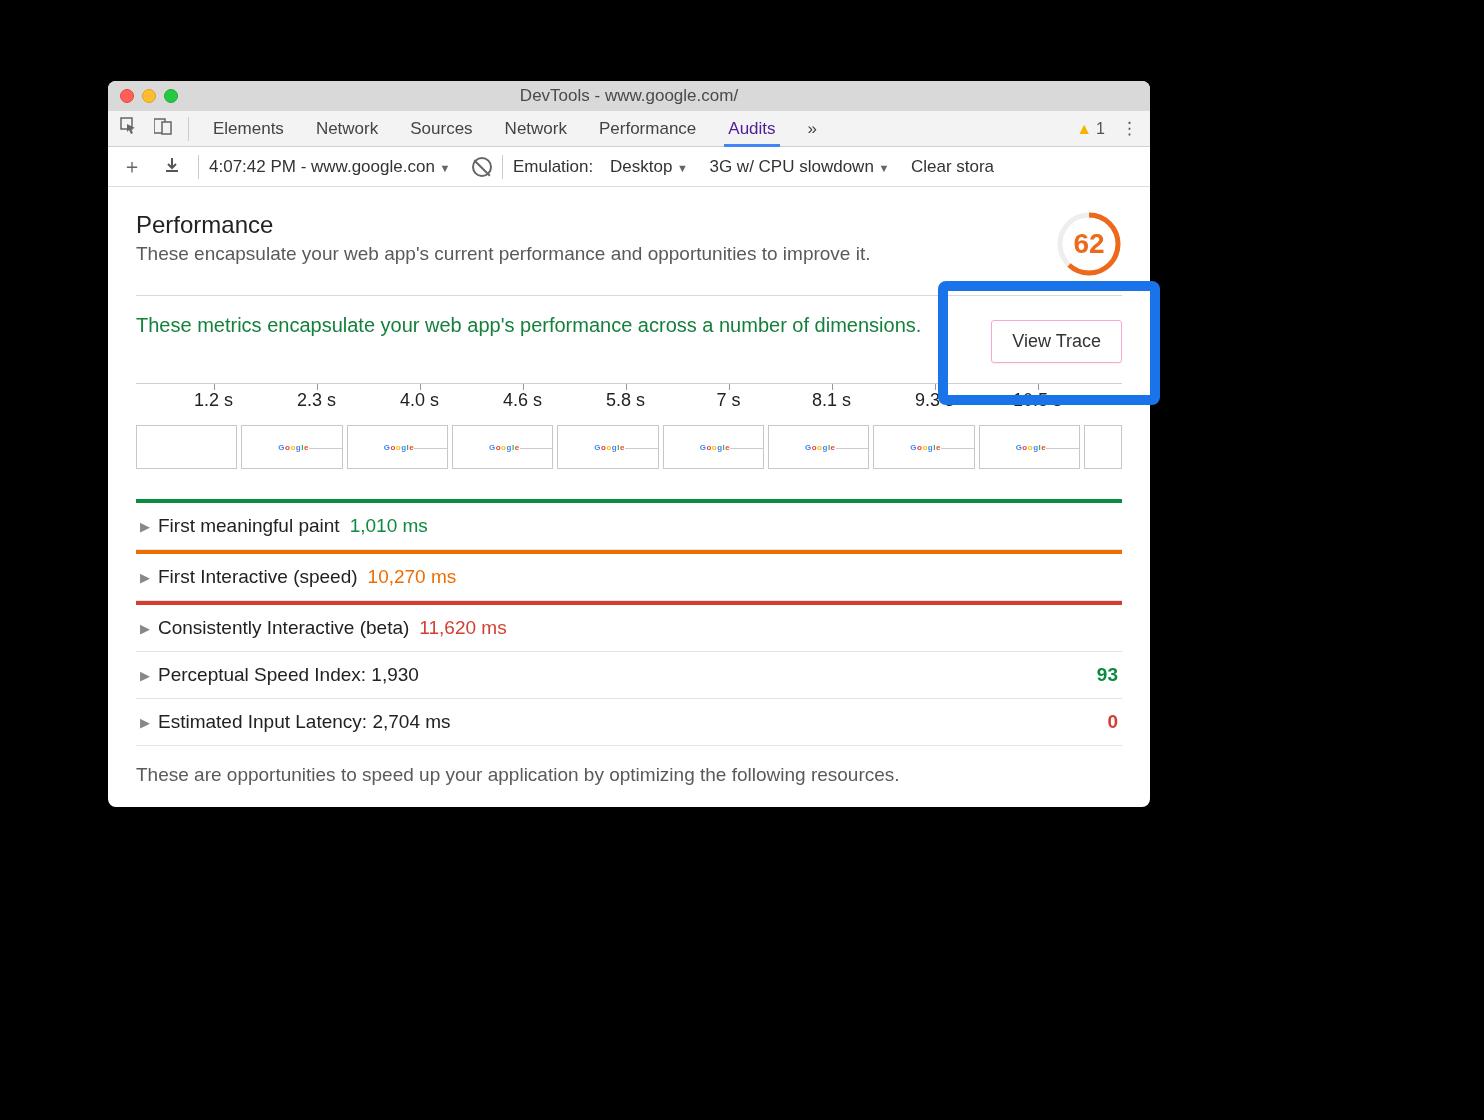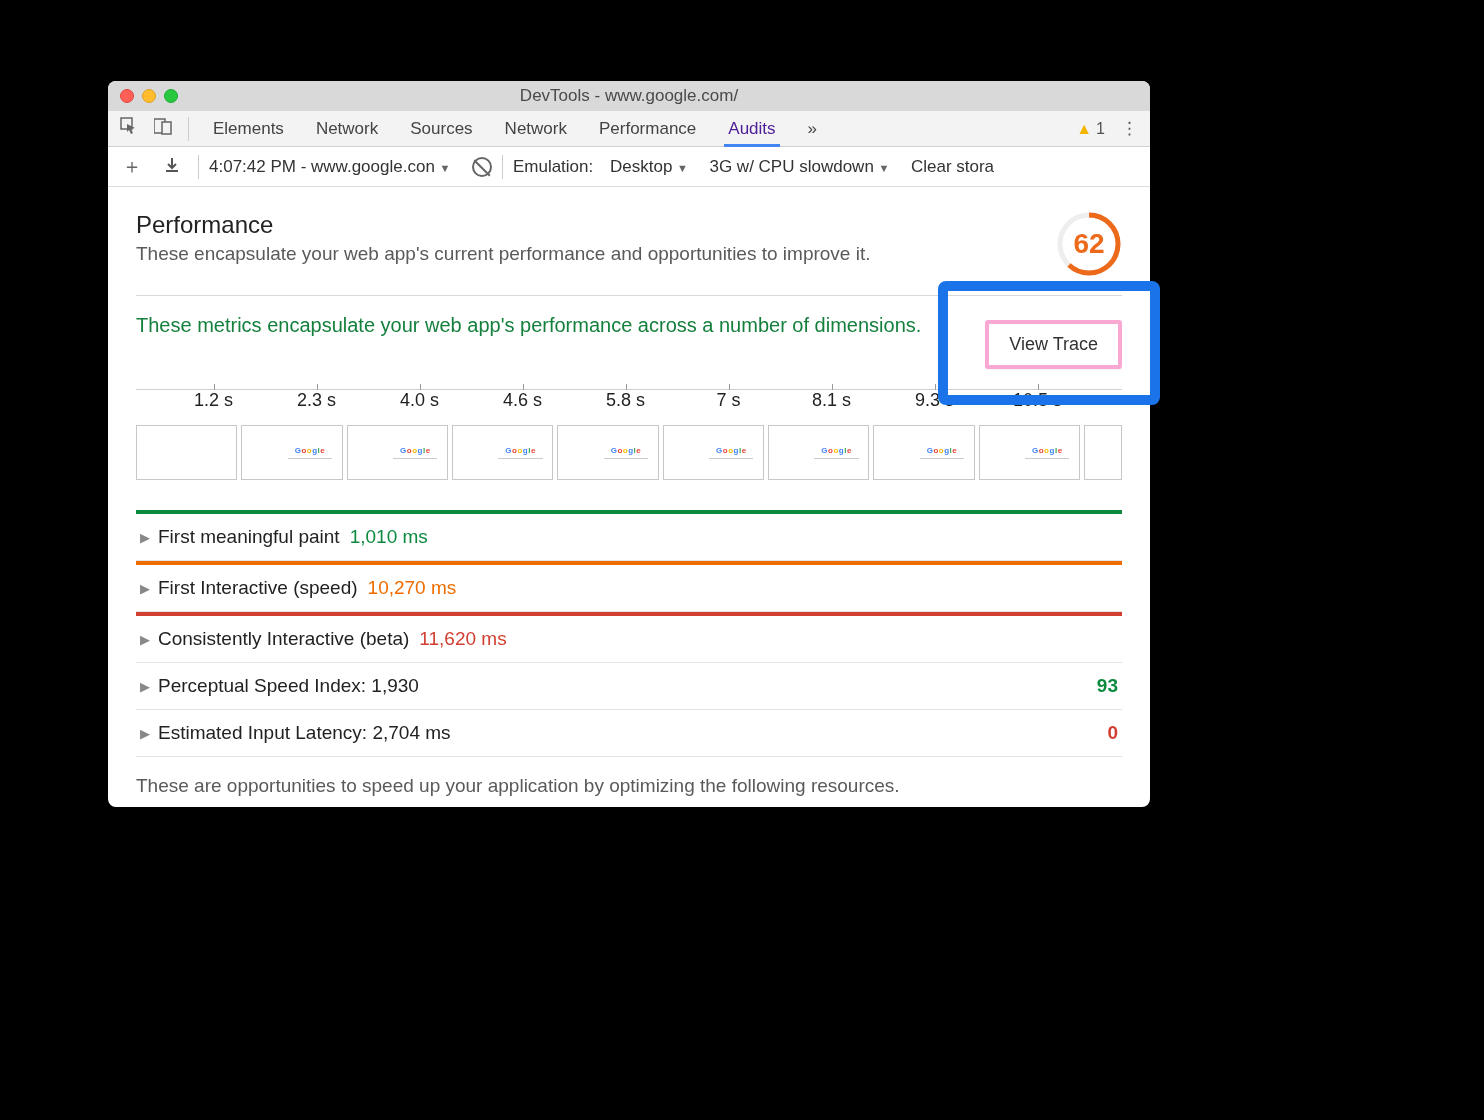--- a/index.html
+++ b/index.html
@@ -94,31 +94,31 @@
     display:flex; align-items:center; justify-content:center;
     font-size: 28px; font-weight:700; color:#ed6a1a;
   }
   .score-ring svg { position:absolute; top:0; left:0; }
   .divider { border-top:1px solid #d9d9d9; margin-top:18px; }
   .metrics-head { display:flex; align-items:flex-start; margin-top:18px; }
   .metrics-head .mtxt h3 { font-size:21px; font-weight:400; }
   .metrics-head .mtxt p { font-size:20px; color:#15803d; }
   .view-trace-btn {
     margin-left:auto; margin-top:6px;
-    background:#fff; border:4px solid #f9a8d4;
+    background:#fff; border:1px solid #f9a8d4;
     padding:10px 20px; font-size:18px; color:#333;
     cursor:pointer; border-radius:3px;
     box-shadow:0 1px 1px rgba(0,0,0,0.05);
   }
   
-  .timebar { display:flex; margin-top:20px; border-top:1px solid #d0d0d0; position:relative; padding-left:26px; }
+  .timebar { display:flex; margin-top:20px; border-top:1px solid #d0d0d0; padding-top:6px; position:relative; padding-left:26px; }
   .timebar .tick { width:103px; position:relative; text-align:center; font-size:18px; color:#222; }
   .timebar .tick::before { content:""; position:absolute; top:-6px; left:50%; width:1px; height:6px; background:#999; }
   .thumbs { display:flex; gap:4px; margin-top:14px; }
-  .thumb { flex:1; height:55px; border:1px solid #c7c7c7; background:#fff; display:flex; flex-direction:column; align-items:center; justify-content:center;padding-left:36px; }
+  .thumb { flex:1; height:44px; border:1px solid #c7c7c7; background:#fff; display:flex; align-items:center; justify-content:center;padding-left:36px; }
   .thumb.blank { background:#fff; }
   .thumb .logo { font-size:8px; font-weight:700; letter-spacing:0.5px; }
   .thumb .logo .gb{color:#4285f4}.thumb .logo .gr{color:#ea4335}.thumb .logo .gy{color:#fbbc05}.thumb .logo .gg{color:#34a853}
   .thumb .bar { width:70%; height:1px; background:#ccc; margin-top:3px; }
   .thumb.part { flex:0 0 20px; }
   
   .mrows { margin-top:30px; }
   .mrow { display:flex; align-items:center; border-bottom:1px solid #e3e3e3; padding:12px 4px; font-size:19px; cursor:pointer; }
   .mrow.topline-green { border-top:4px solid #0c8a3f; }
   .mrow.topline-orange { border-top:4px solid #ef6c00; }

